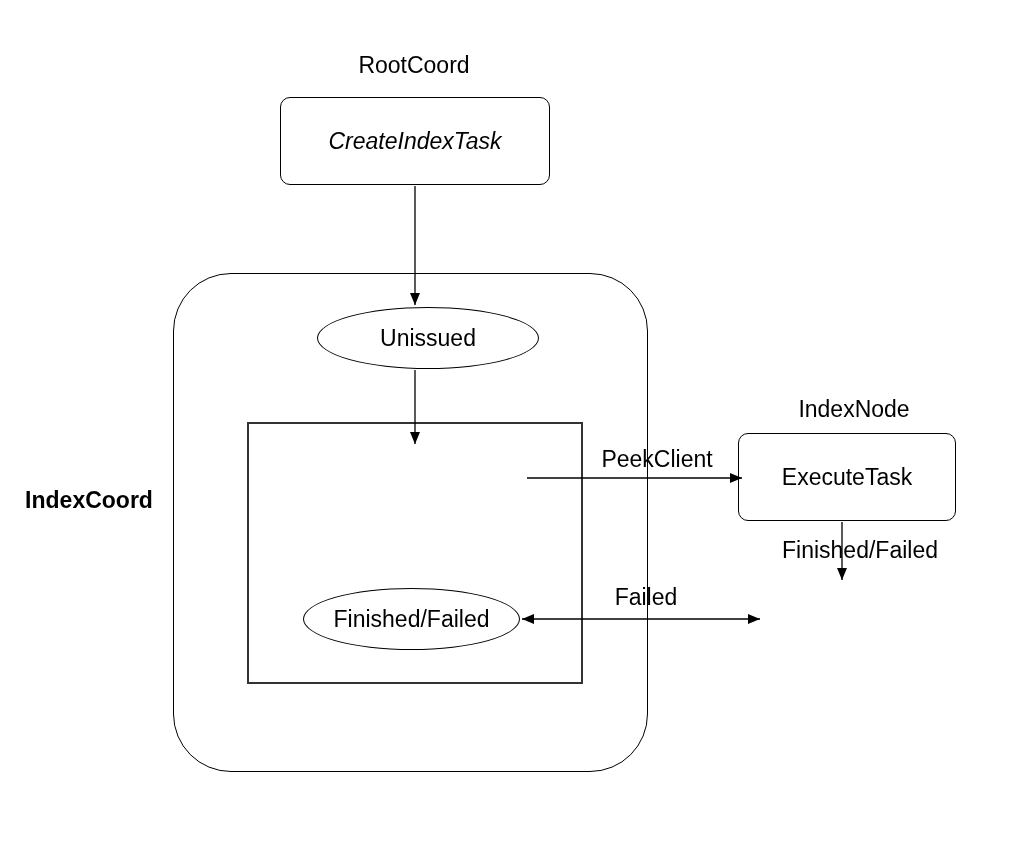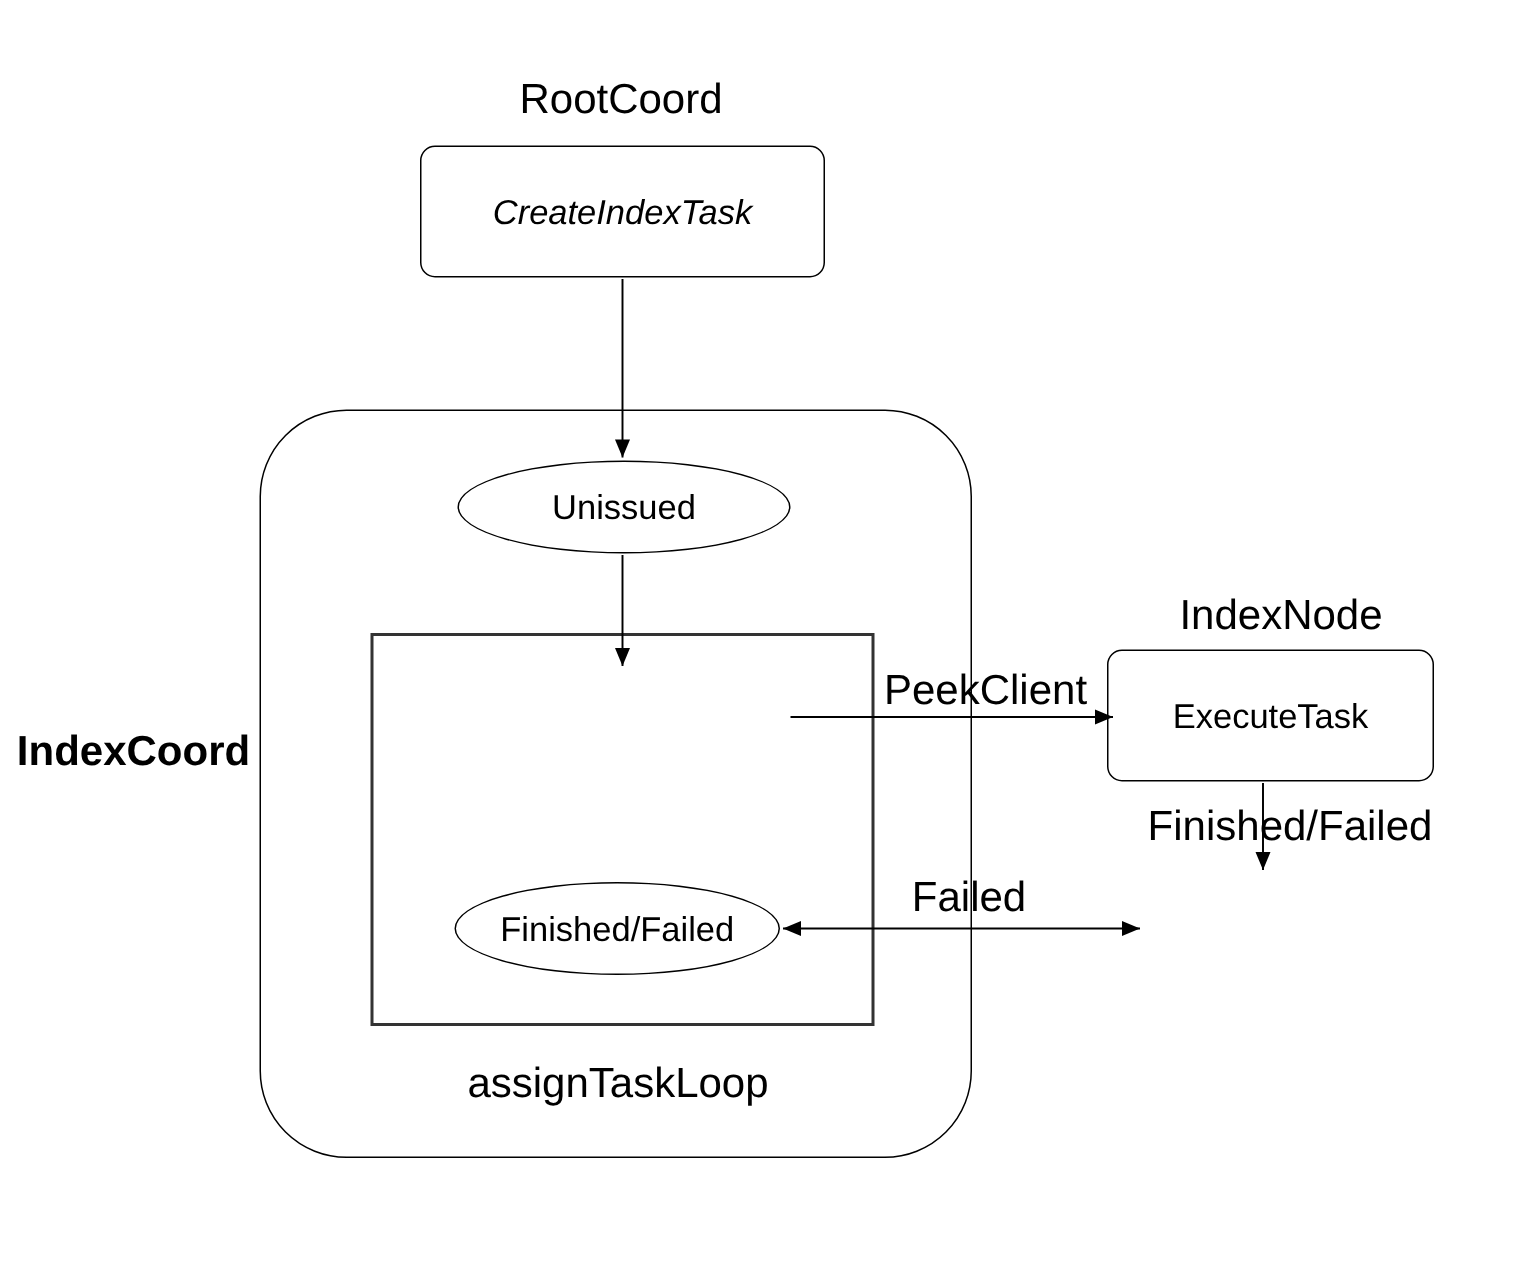--- a/index.html
+++ b/index.html
@@ -11,21 +11,21 @@
     position: relative;
     width: 1014px;
     height: 848px;
     background: #ffffff;
     font-family: "Liberation Sans", sans-serif;
     color: #000000;
     overflow: hidden;
   }
   .lbl {
     position: absolute;
-    font-size: 28px;
+    font-size: 23px;
     line-height: 1.2;
     white-space: nowrap;
     transform: translate(-50%, -50%);
     color: #000000;
   }
   .node-box {
     position: absolute;
     box-sizing: border-box;
     border: 1px solid #000000;
     border-radius: 10px;
@@ -76,27 +76,26 @@
   <div class="container-outer" style="left:173px; top:273px; width:475px; height:499px;"></div>
 
   <div class="container-inner" style="left:247px; top:422px; width:336px; height:262px;"></div>
 
   <div class="lbl" style="left:414px; top:66px;">RootCoord</div>
 
   <div class="lbl" style="left:854px; top:410px;">IndexNode</div>
 
   <div class="lbl" style="left:89px; top:501px;font-weight:bold;">IndexCoord</div>
 
-  <div class="lbl" style="left:412px; top:722px;">assignTaskLoop</div>
 
   <div class="node-box" style="left:280px; top:97px; width:270px; height:88px;font-style:italic;">
     <span>CreateIndexTask</span>
   </div>
 
-  <div class="node-ellipse" style="left:305px; top:307px; width:222px; height:62px;text-align:center;">
+  <div class="node-ellipse" style="left:317px; top:307px; width:222px; height:62px;text-align:center;">
     <span>Unissued</span>
   </div>
 
 
   <div class="node-ellipse" style="left:303px; top:588px; width:217px; height:62px;">
     <span>Finished/Failed</span>
   </div>
 
   <div class="node-box" style="left:738px; top:433px; width:218px; height:88px;">
     <span>ExecuteTask</span>

